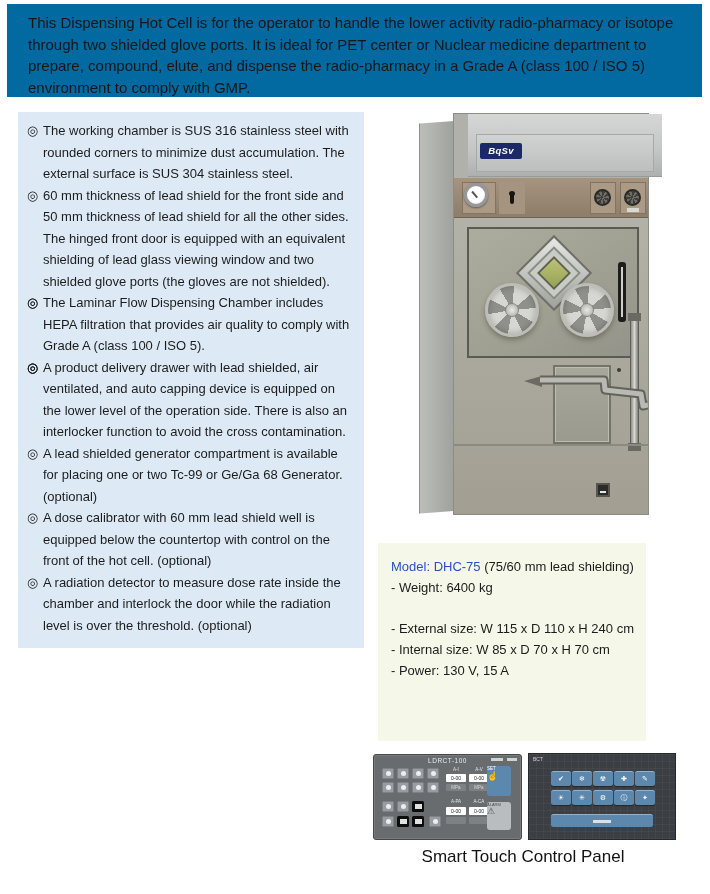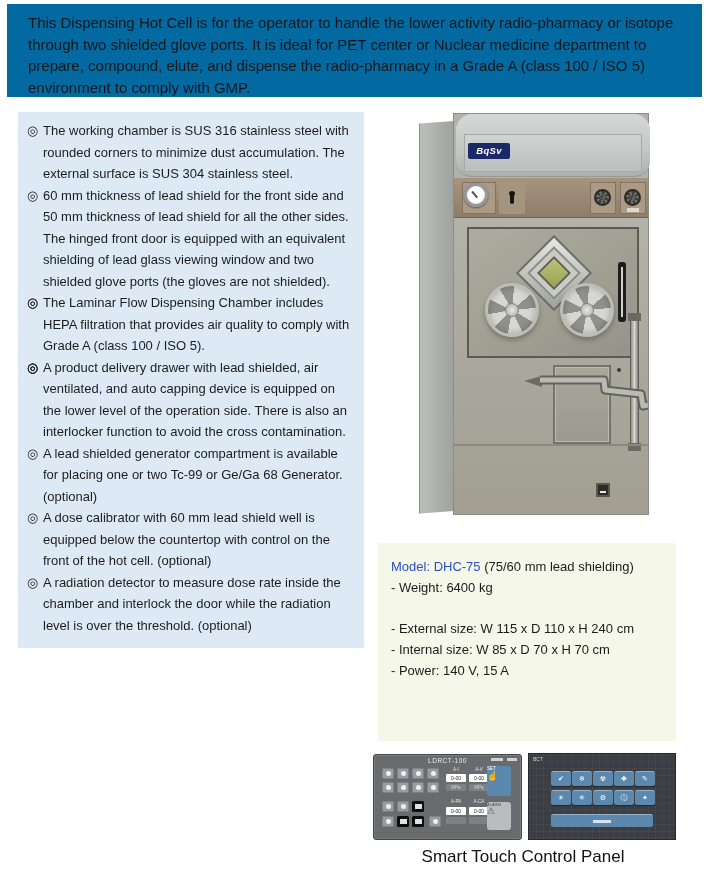--- a/index.html
+++ b/index.html
@@ -15,22 +15,22 @@
             box-sizing:border-box;padding:8px 8px 12px 9px;font-size:13px;line-height:21.5px;color:#1c1c1c;}
   .feat{position:relative;padding-left:16px;}
   .feat .blt{position:absolute;left:0;top:0;}
 
   
   #photo{position:absolute;left:375px;top:103px;width:335px;height:445px;background:#fff;}
   #photo *{position:absolute;box-sizing:border-box;}
   .m-side{left:44px;top:18px;width:35px;height:390px;background:linear-gradient(90deg,#bcbeba,#9fa19c);
           border-left:1px solid #8c8e89;transform:skewY(-4deg);transform-origin:right top;}
   .m-face{left:78px;top:10px;width:196px;height:402px;background:#b0b1ab;border:1px solid #8b8d87;}
-  .m-top{left:2px;top:0;width:194px;height:63px;background:linear-gradient(180deg,#d4d7d6 0%,#c3c6c5 60%,#adb0ae 100%);
-         border-bottom:1px solid #979a96;border-radius:16px;}
+  .m-top{left:14px;top:0;width:194px;height:63px;background:linear-gradient(180deg,#d4d7d6 0%,#c3c6c5 60%,#adb0ae 100%);
+         border-bottom:1px solid #979a96;}
   .m-top-inner{left:8px;top:20px;width:178px;height:38px;border:1px solid #a6a9a5;
                background:linear-gradient(180deg,#d0d3d2,#bcbfbd);}
   .m-logo{left:12px;top:29px;width:42px;height:16px;background:#1b2a66;border-radius:2px;color:#fff;
           font-style:italic;font-weight:bold;font-size:9.5px;line-height:16px;text-align:center;letter-spacing:.3px;}
   .m-strip{left:0;top:64px;width:194px;height:40px;background:linear-gradient(180deg,#a6947f,#8d7d69);
            border-bottom:1px solid #6f6355;}
   .plate{top:4px;height:32px;background:#ab9a85;border:1px solid #837461;}
   .p-gauge{left:8px;width:34px;}
   .gauge{left:50%;top:50%;width:24px;height:24px;margin:-15px 0 0 -15px;border-radius:50%;
          background:radial-gradient(circle at 40% 35%,#ffffff 58%,#d8d8d5);border:3px solid #96979a;
@@ -76,21 +76,21 @@
   .m-rail::before{top:-6px;} .m-rail::after{bottom:-6px;}
   .m-drawer{left:99px;top:147px;width:58px;height:79px;border:2px solid #75746a;
             background:linear-gradient(180deg,#a7a79b,#9a9a8e);box-shadow:inset 0 0 0 1px #bcbcb0;}
   .m-dot{left:163px;top:150px;width:4px;height:4px;border-radius:50%;background:#3d3d38;}
   .m-svg{left:0;top:0;width:194px;height:296px;}
   .m-line{left:0;top:226px;width:194px;height:0;border-top:2px solid #8a8a80;}
   .m-slot{left:142px;top:265px;width:14px;height:14px;background:#2b2b28;border:2px solid #56564f;}
   .m-slot::after{content:"";position:absolute;left:2px;bottom:2px;width:6px;height:2px;background:#e8e8e8;}
 
   
-  #specs{position:absolute;left:378px;top:543px;width:298px;height:198px;background:#f5f7e8;
+  #specs{position:absolute;left:378px;top:543px;width:268px;height:198px;background:#f5f7e8;
          box-sizing:border-box;padding:13px 4px 0 13px;font-size:13px;line-height:21px;color:#1c1c1c;}
   .spec-group{margin-bottom:20px;}
   .blue{color:#2a50c8;}
 
   
   #panelL{position:absolute;left:373px;top:754px;width:147px;height:84px;background:#686c6f;
           border:1px solid #45484b;border-radius:3px;box-shadow:inset 0 0 0 1px #787c7f;}
   #panelL *{position:absolute;box-sizing:border-box;}
   .pl-title{left:0;top:2px;width:100%;text-align:center;font-size:6.5px;color:#e9eaeb;letter-spacing:.5px;}
   .pl-tr1{right:18px;top:3px;width:12px;height:3px;background:#cfd3d6;}
@@ -209,21 +209,21 @@
   <div id="specs">
     <div class="spec-group">
       <div><span class="blue">Model: DHC-75</span> <span>(75/60 mm lead shielding)</span></div>
       <div>- Weight: 6400 kg</div>
     </div>
     <div class="spec-group">
     </div>
     <div class="spec-group">
       <div>- External size: W 115 x D 110 x H 240 cm</div>
       <div>- Internal size: W 85 x D 70 x H 70 cm</div>
-      <div>- Power: 140 V, 15 A</div>
+      <div>- Power: 130 V, 15 A</div>
     </div>
   </div>
 
   <div id="panelL">
     <div class="pl-title">LDRCT-100</div>
     <div class="pl-tr1"></div>
     <div class="pl-tr2"></div>
     <span class="gbtn" style="left:8px;top:13px;"></span>
     <span class="gbtn" style="left:23px;top:13px;"></span>
     <span class="gbtn" style="left:38px;top:13px;"></span>

